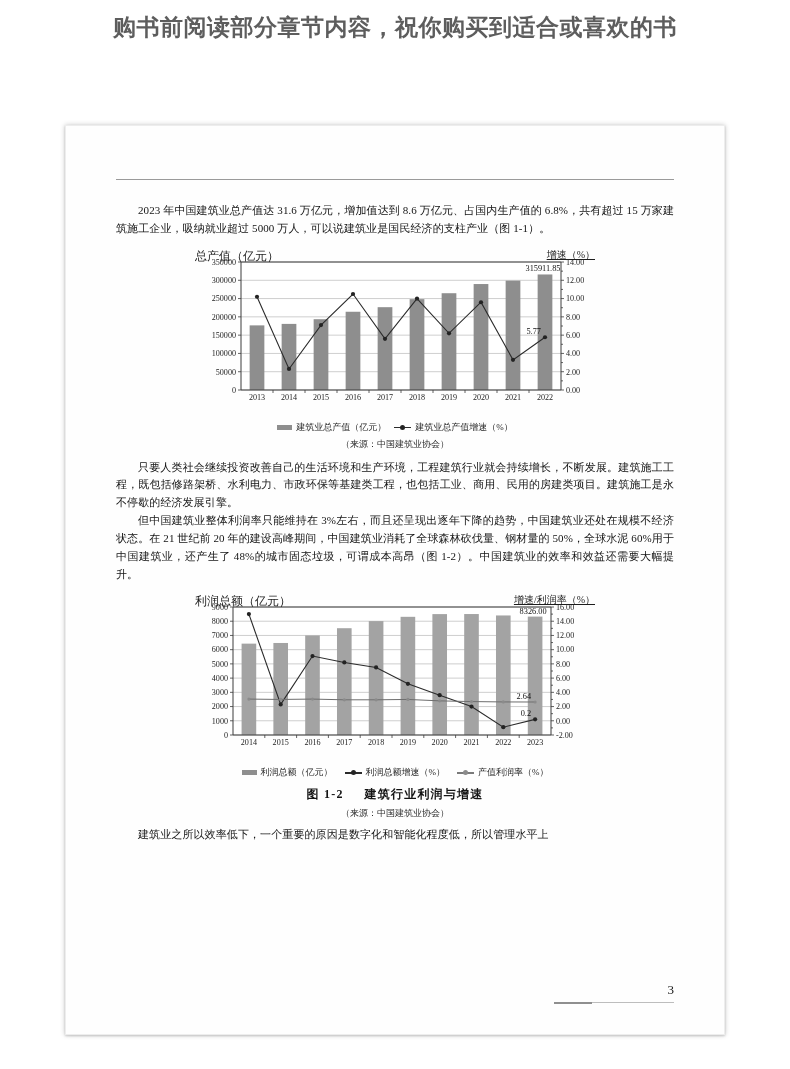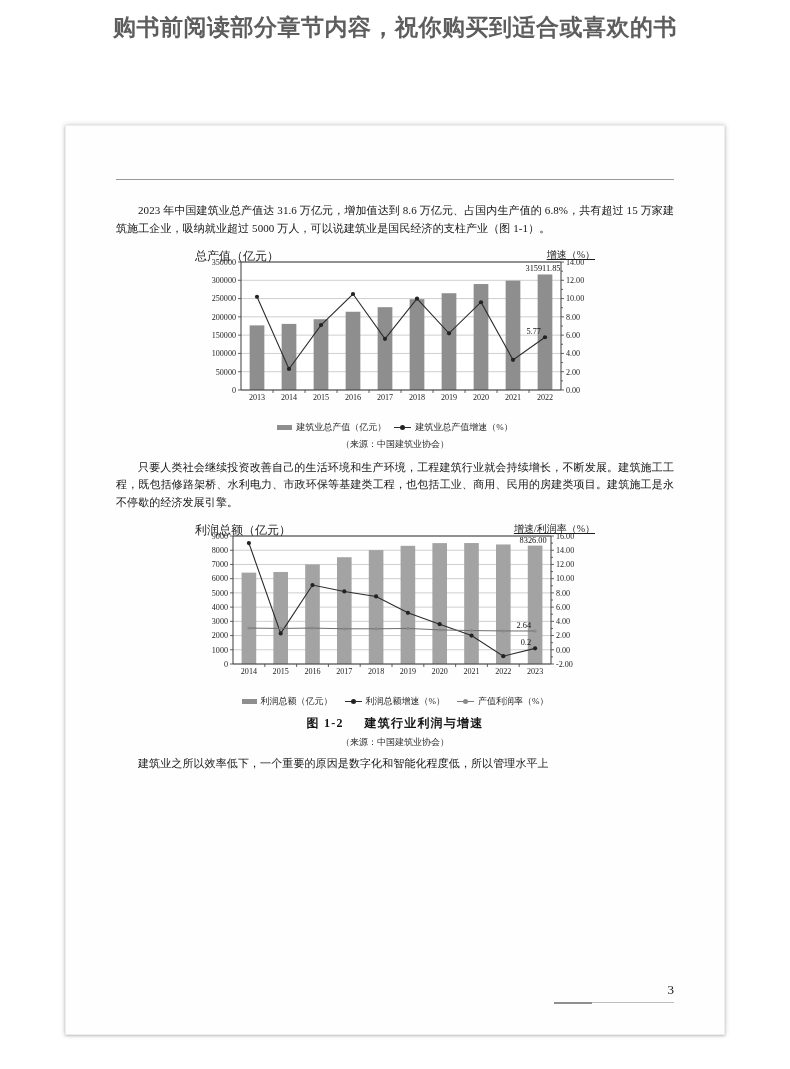--- a/index.html
+++ b/index.html
@@ -203,20 +203,21 @@
       <span class="item">
         <span class="swatch-line"></span>
         <span>建筑业总产值增速（%）</span>
       </span>
     </div>
     <div class="figsrc">（来源：中国建筑业协会）</div>
   </div>
 
   <div class="gapA"></div>
   <p class="bodytext ind">只要人类社会继续投资改善自己的生活环境和生产环境，工程建筑行业就会持续增长，不断发展。建筑施工工程，既包括修路架桥、水利电力、市政环保等基建类工程，也包括工业、商用、民用的房建类项目。建筑施工是永不停歇的经济发展引擎。</p>
+  <p class="bodytext ind">但中国建筑业整体利润率只能维持在 3%左右，而且还呈现出逐年下降的趋势，中国建筑业还处在规模不经济状态。在 21 世纪前 20 年的建设高峰期间，中国建筑业消耗了全球森林砍伐量、钢材量的 50%，全球水泥 60%用于中国建筑业，还产生了 48%的城市固态垃圾，可谓成本高昂（图 1-2）。中国建筑业的效率和效益还需要大幅提升。</p>
 
   <div class="figure">
     <div class="chart-wrap" style="width:400px;height:170px;">
       <div class="chart-title-left" style="left:0px;top:0px;">利润总额（亿元）</div>
       <div class="chart-title-right" style="right:0px;top:0px;">增速/利润率（%）</div>
       <svg id="svg2" width="400" height="170">
             <rect x="38" y="14" width="318" height="128" fill="#ffffff"></rect>
             <line x1="38" y1="142" x2="356" y2="142" class="grid-line"></line>
             <line x1="38" y1="127.77777777777777" x2="356" y2="127.77777777777777" class="grid-line"></line>
             <line x1="38" y1="113.55555555555556" x2="356" y2="113.55555555555556" class="grid-line"></line>

